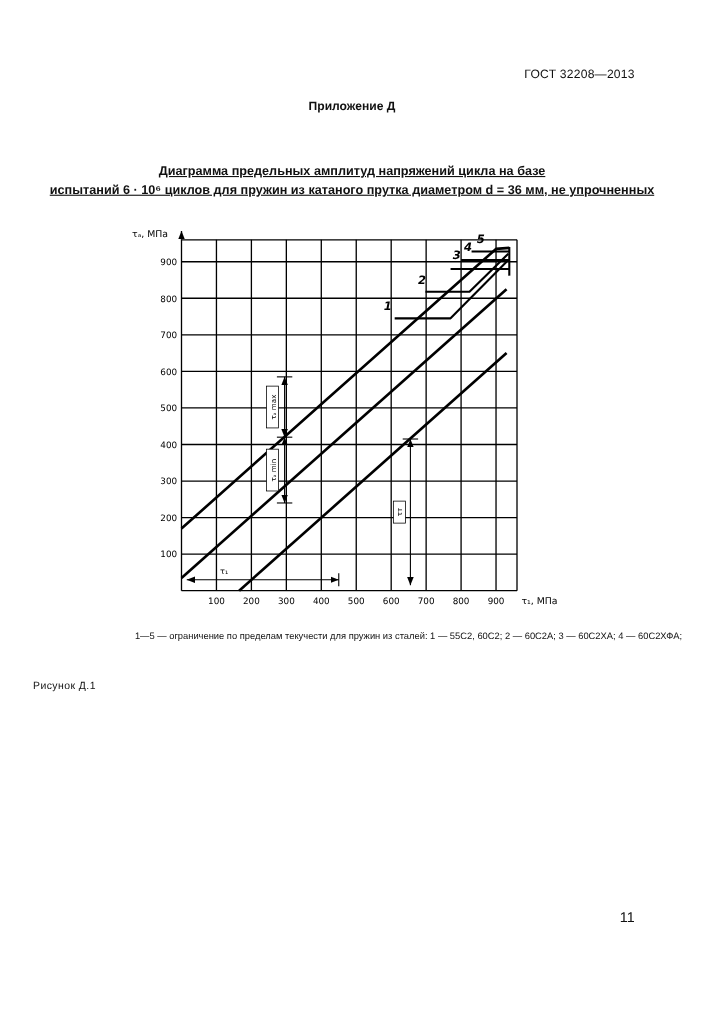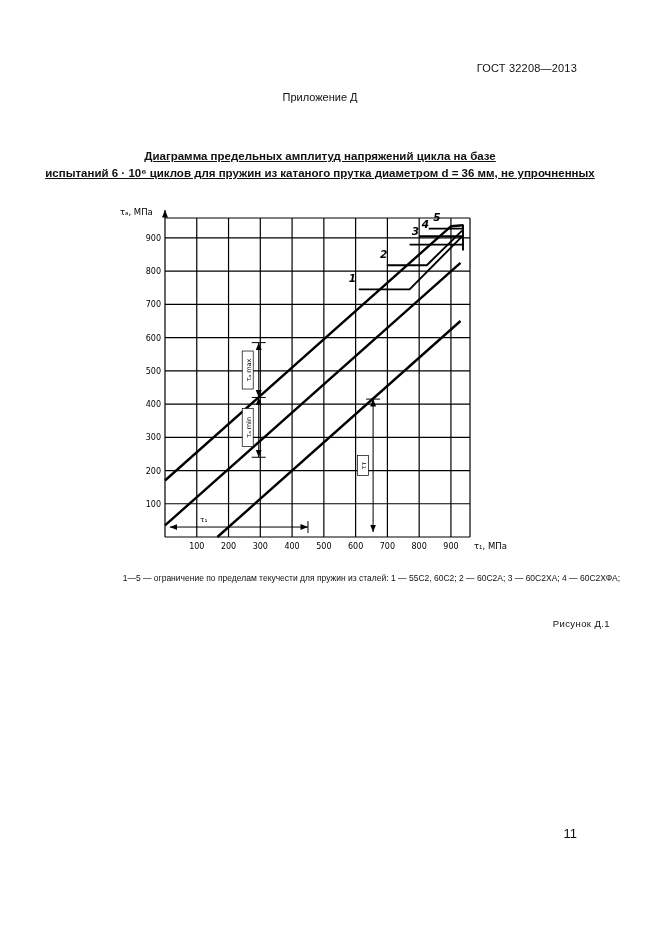--- a/index.html
+++ b/index.html
@@ -7,36 +7,36 @@
     width:661px;height:936px;background:#ffffff;position:relative;
     font-family:"Liberation Sans","DejaVu Sans",sans-serif;color:#111;
     overflow:hidden;
   }
   .gost-header{
     position:absolute;top:62px;right:84px;
     font-size:11px;font-weight:normal;letter-spacing:.2px;
   }
   .appendix{
     position:absolute;top:90px;left:0;width:640px;text-align:center;
-    font-size:11px;font-weight:normal;line-height:14px;
+    font-size:11px;font-weight:bold;line-height:14px;
   }
   .fig-title{
     position:absolute;top:148px;left:30px;width:580px;text-align:center;
     font-size:11.5px;font-weight:bold;line-height:17px;text-decoration:underline;
   }
   .chart-wrap{
     position:absolute;top:205px;left:110px;width:400px;height:360px;
   }
   .fig-caption{
     position:absolute;top:572px;left:30px;width:590px;text-align:right;
     font-size:8.5px;line-height:12px;color:#111;
   }
   .fig-caption .ln{display:block;}
   .fig-label{
-    position:absolute;top:618px;left:30px;width:580px;text-align:right;
+    position:absolute;top:618px;left:30px;width:580px;text-align:left;
     font-size:9.5px;letter-spacing:.4px;
   }
   .page-number{
     position:absolute;top:826px;right:84px;font-size:13px;
   }
   svg text{font-family:"DejaVu Sans","Liberation Sans",sans-serif;}
 </style>
 </head>
 <body>
 

